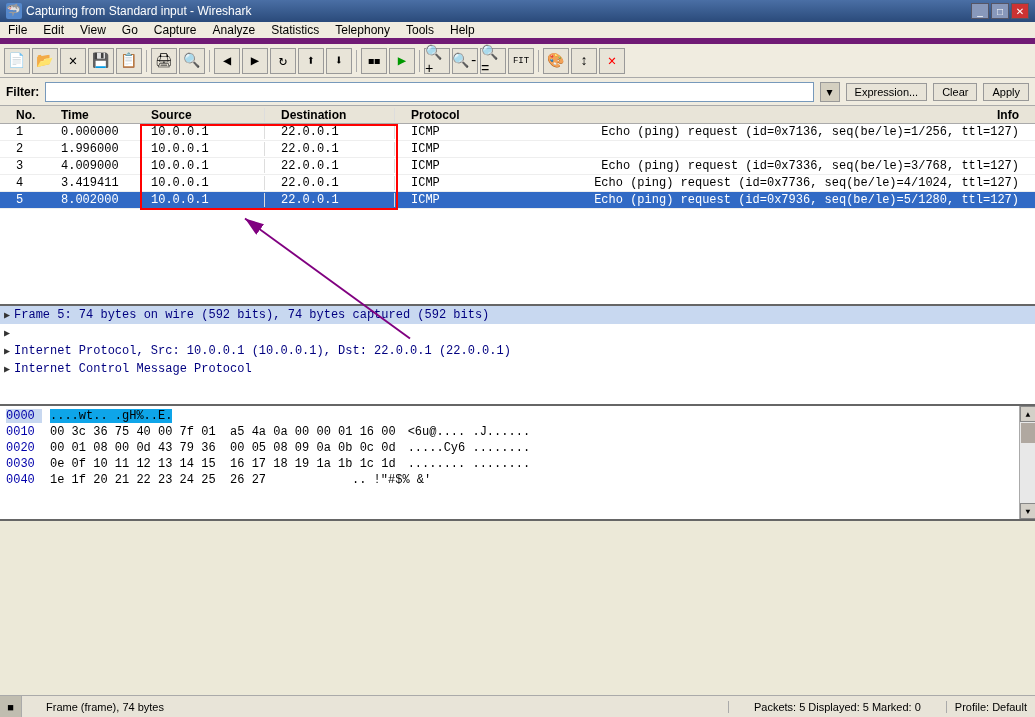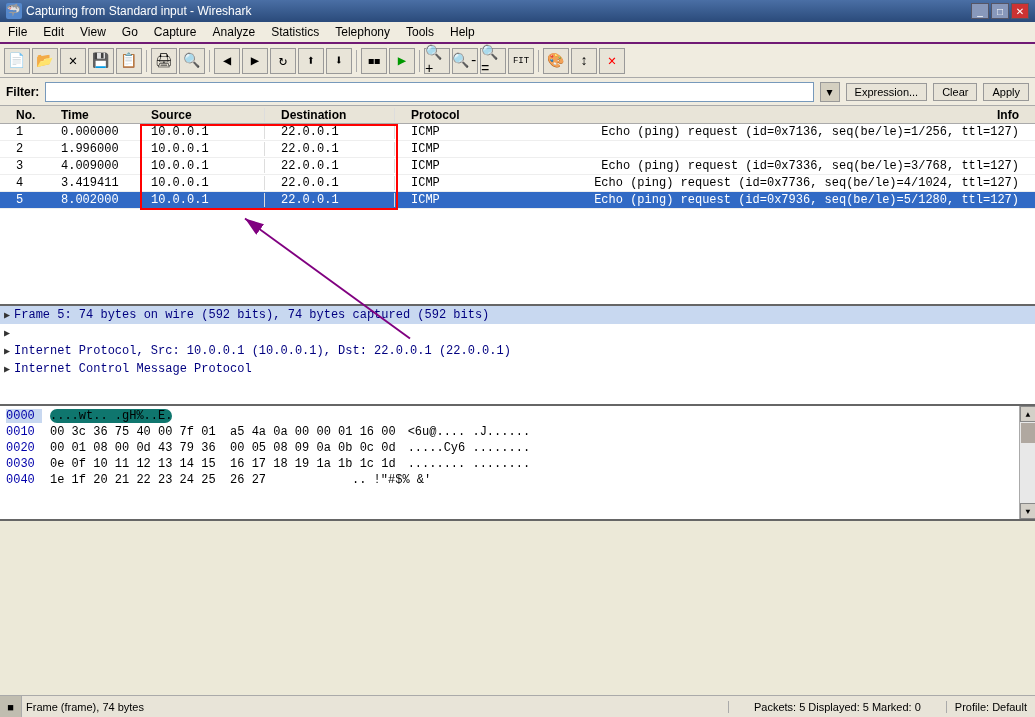--- a/index.html
+++ b/index.html
@@ -22,21 +22,21 @@
     .titlebar-controls { display: flex; gap: 2px; }
     .titlebar-btn { width: 18px; height: 16px; background: #8898bb; border: 1px solid #556; display: flex; align-items: center; justify-content: center; cursor: pointer; font-size: 10px; color: white; }
     .titlebar-btn.close { background: #cc3333; }
 
     
     .menubar {
       background: #f0ece0;
       height: 22px;
       display: flex;
       align-items: center;
-      border-bottom: 2px solid #701a75;
+      border-bottom: 6px solid #701a75;
       font-family: 'Segoe UI', Tahoma, sans-serif;
       font-size: 12px;
     }
     .menu-item {
       padding: 2px 8px;
       cursor: pointer;
       height: 100%;
       display: flex;
       align-items: center;
     }
@@ -225,21 +225,21 @@
       align-items: center;
       border-top: 1px solid #aaa;
       font-family: 'Segoe UI', Tahoma, sans-serif;
       font-size: 11px;
       gap: 0;
     }
     .status-frame-icon {
       width: 22px; height: 100%; background: #c0bdb0; border-right: 1px solid #aaa;
       display: flex; align-items: center; justify-content: center;
     }
-    .status-text { padding: 0 4px; flex: 1; }
+    .status-text { padding: 0 24px; flex: 1; }
     .status-packets { padding: 0 25px; border-left: 1px solid #aaa; }
     .status-profile { padding: 0 8px; border-left: 1px solid #aaa; }
 
     
     .main-content {
       position: relative;
       height: calc(717px - 22px - 22px - 34px - 28px - 22px);
     }
   </style>
 </head>
@@ -392,21 +392,21 @@
         <div class="detail-row" style="">
           <span class="expand-icon">▶</span>
           <span>Internet Control Message Protocol</span>
         </div>
       </div>
   </div>
 
   <div class="hex-view">
     <div class="hex-content">
       <div id="hex-rows-container">
-          <div class="hex-row"><span class="hex-offset" style="background:#c8d8f0;">0000</span><span class="hex-ascii" style="background:#0f766e;border-radius:7px;">....wt.. .gH%..E.</span></div>
+          <div class="hex-row"><span class="hex-offset" style="background:#c8d8f0;">0000</span><span class="hex-ascii" style="background:#0ea5e9;">....wt.. .gH%..E.</span></div>
           <div class="hex-row"><span class="hex-offset" style="">0010</span><span class="hex-bytes" style="">00 3c 36 75 40 00 7f 01  a5 4a 0a 00 00 01 16 00</span><span class="hex-ascii" style="">&lt;6u@.... .J......</span></div>
           <div class="hex-row"><span class="hex-offset" style="">0020</span><span class="hex-bytes" style="">00 01 08 00 0d 43 79 36  00 05 08 09 0a 0b 0c 0d</span><span class="hex-ascii" style="">.....Cy6 ........</span></div>
           <div class="hex-row"><span class="hex-offset" style="">0030</span><span class="hex-bytes" style="">0e 0f 10 11 12 13 14 15  16 17 18 19 1a 1b 1c 1d</span><span class="hex-ascii" style="">........ ........</span></div>
           <div class="hex-row"><span class="hex-offset" style="">0040</span><span class="hex-bytes" style="">1e 1f 20 21 22 23 24 25  26 27</span><span class="hex-ascii" style="">.. !"#$% &amp;'</span></div>
         </div>
     </div>
     <div class="hex-scrollbar">
       <div class="scroll-up">▲</div>
       <div class="scroll-track">
         <div class="scroll-thumb"></div>

